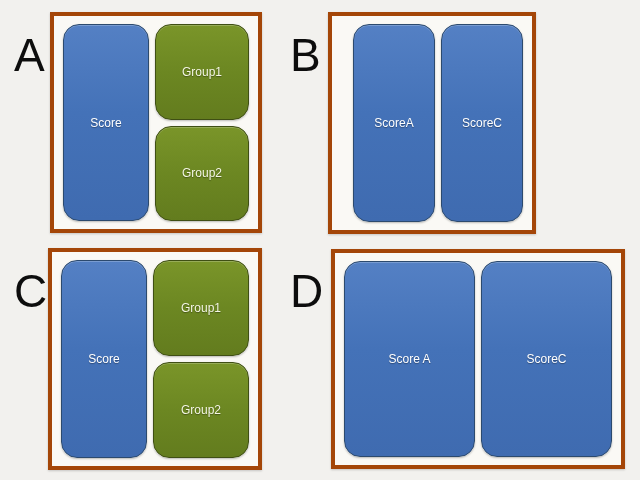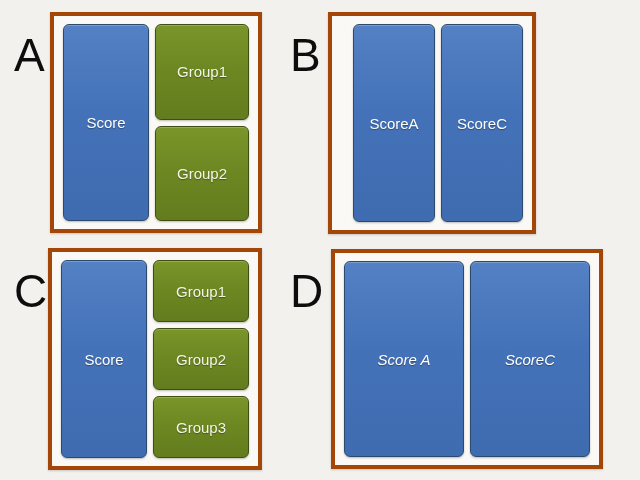--- a/index.html
+++ b/index.html
@@ -51,32 +51,32 @@
     padding: 8px 9px;
     box-sizing: border-box;
     display: flex;
     flex-direction: row;
     gap: 6px;
   }
 
   #panel-a { left: 50px;  top: 12px;  width: 212px; height: 221px; }
   #panel-b { left: 328px; top: 12px;  width: 208px; height: 222px; }
   #panel-c { left: 48px;  top: 248px; width: 214px; height: 222px; }
-  #panel-d { left: 331px; top: 249px; width: 272px; height: 220px; font-style: italic; }
+  #panel-d { left: 331px; top: 249px; width: 294px; height: 220px; }
 
   
   .box {
     box-sizing: border-box;
-    border-radius: 6px;
+    border-radius: 16px;
     border: 1.4px solid #2e4a63;
     display: flex;
     align-items: center;
     justify-content: center;
     color: #ffffff;
-    font-size: 15px;
+    font-size: 12px;
     font-family: "Liberation Sans", sans-serif;
     text-shadow: 0 1px 1px rgba(0,0,0,0.35);
     box-shadow: inset 0 1px 0 rgba(255,255,255,0.22),
                 0 1px 2px rgba(0,0,0,0.25);
     overflow: hidden;
     text-align: center;
   }
   .box-blue {
     background: linear-gradient(180deg, #5480c4 0%, #4472b8 45%, #3f6bb0 100%);
     border-color: #2c4a6e;
@@ -142,21 +142,20 @@
       <div class="box box-blue" id="b-scorec">ScoreC</div>
     </div>
   </div>
 
   <div class="panel" id="panel-c">
     <div class="panel-inner">
       <div class="box box-blue" id="c-score">Score</div>
       <div class="col" id="c-groups">
         <div class="box box-green" id="c-group1">Group1</div>
         <div class="box box-green" id="c-group2">Group2</div>
-        <div class="box box-green" id="c-group3">Group3</div>
       </div>
     </div>
   </div>
 
   <div class="panel" id="panel-d">
     <div class="panel-inner">
       <div class="box box-blue" id="d-scorea">Score A</div>
       <div class="box box-blue" id="d-scorec">ScoreC</div>
     </div>
   </div>

